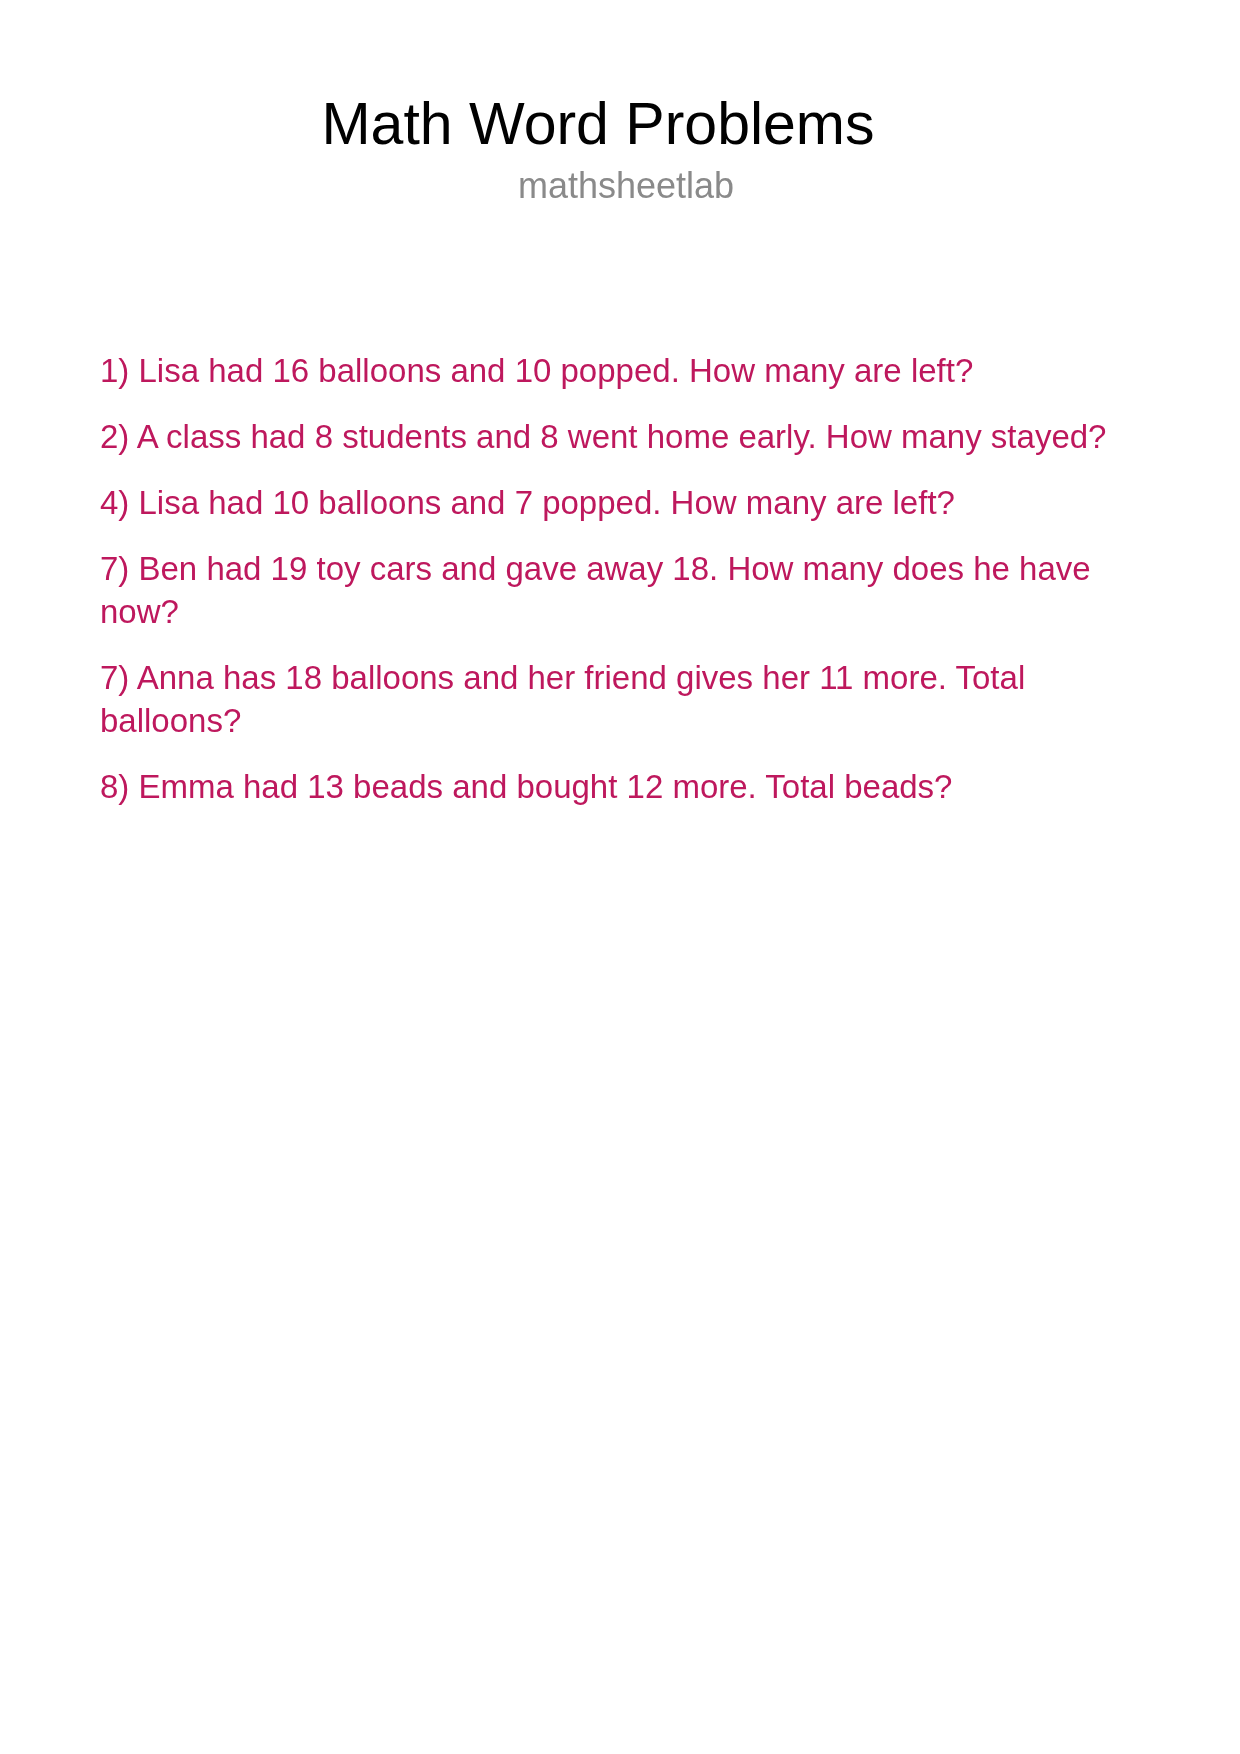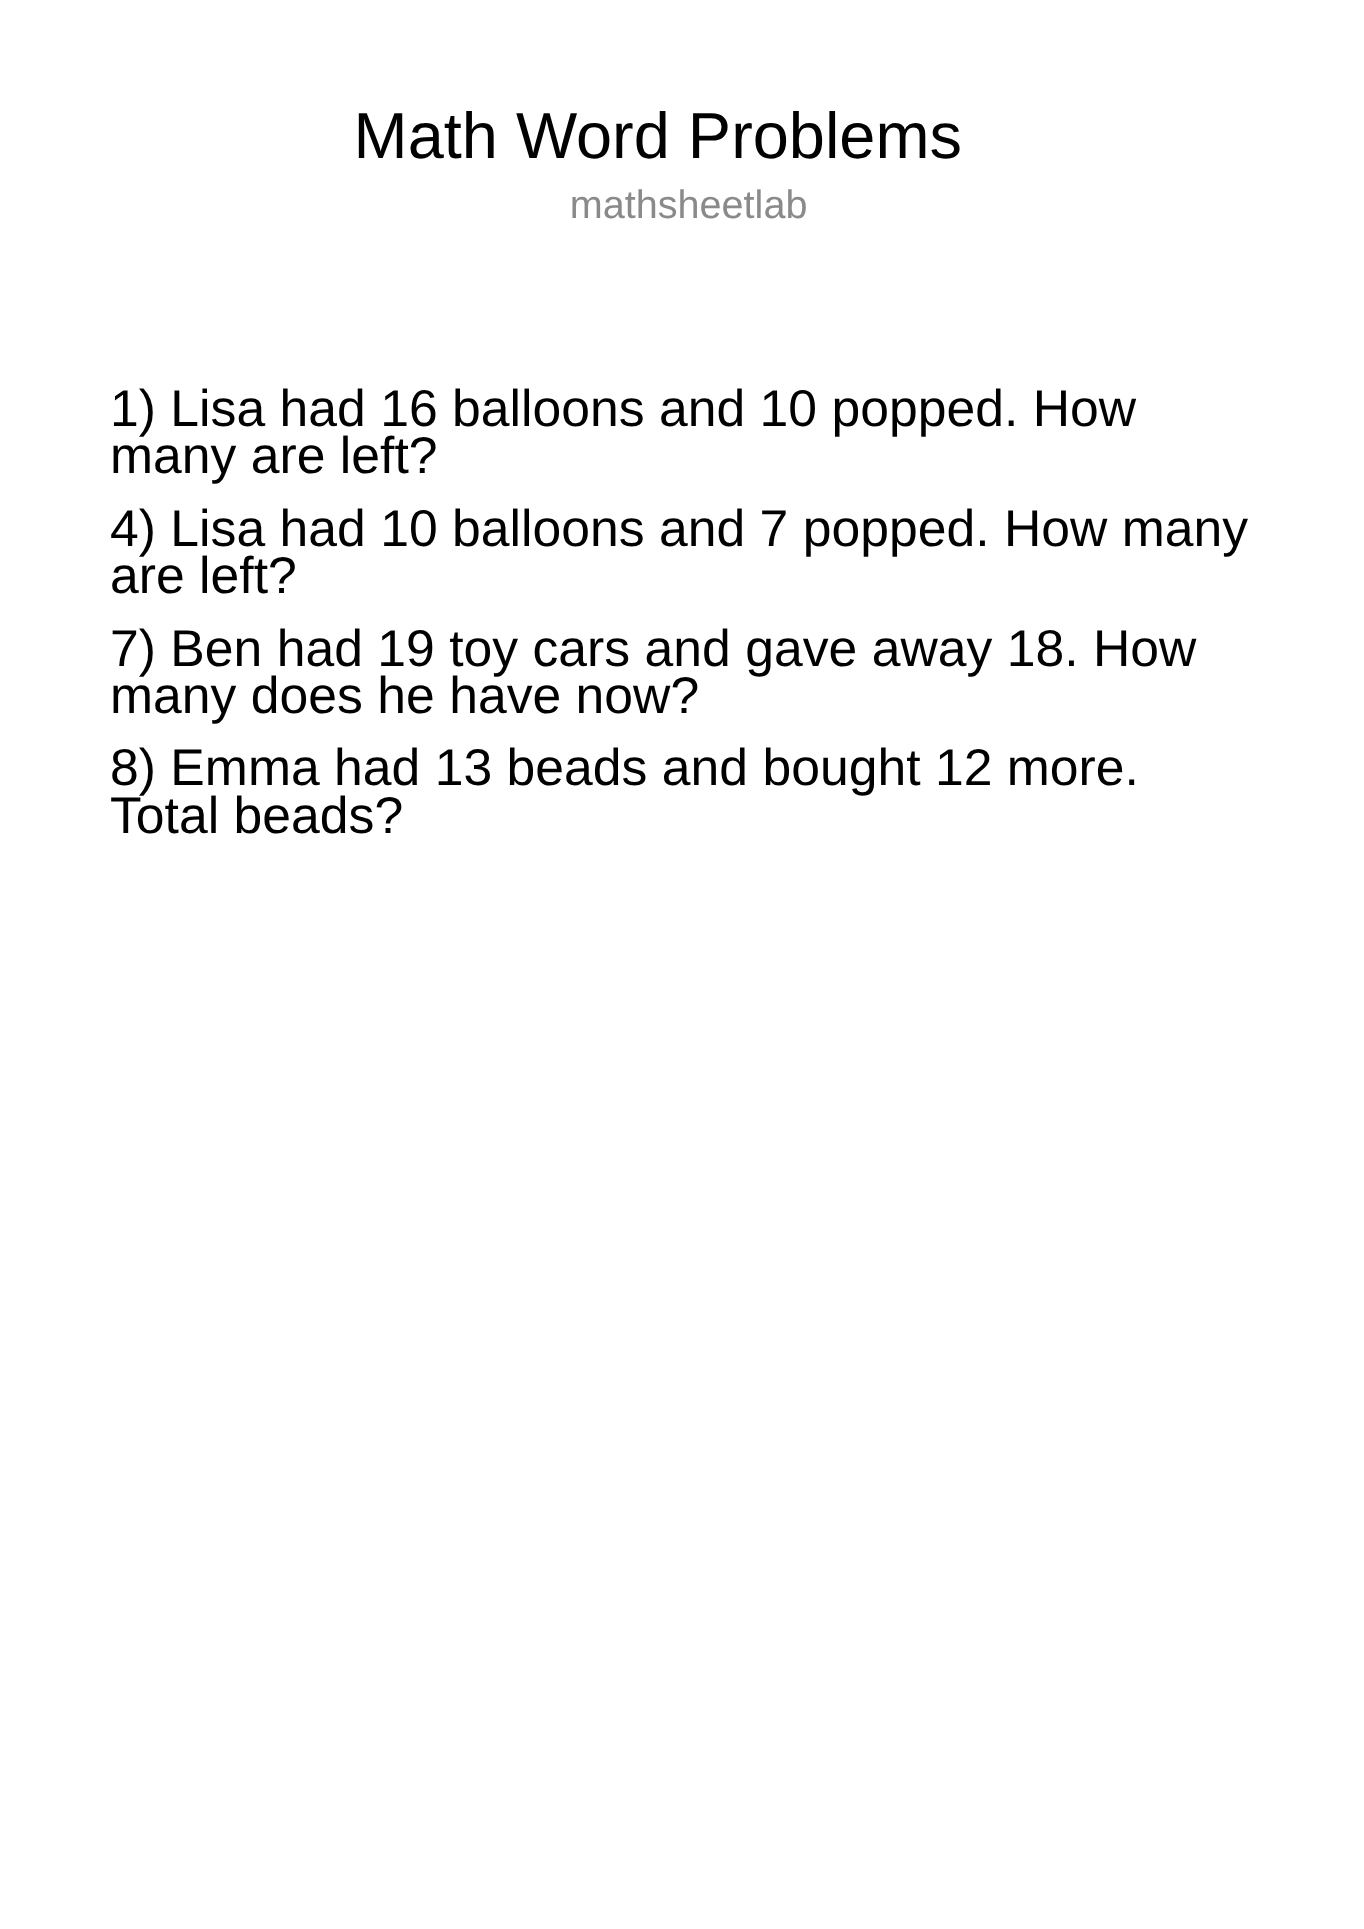--- a/index.html
+++ b/index.html
@@ -39,39 +39,41 @@
     line-height: 41px;
     text-align: center;
     color: #8a8a8a;
     position: relative;
     left: -14px;
     white-space: nowrap;
   }
   .problems {
     margin: 143px 0 0 100px;
     width: 1040px;
-    font-size: 47px;
+    font-size: 33px;
     line-height: 43px;
-    color: #000000;
+    color: #be185d;
   }
   .problem {
     margin: 0 0 23px 0;
     padding: 0;
   }
 </style>
 </head>
 <body>
 
 <div class="page">
 
   <header class="doc-header">
     <h1 class="doc-title">Math Word Problems</h1>
     <div class="doc-subtitle">mathsheetlab</div>
   </header>
 
   <main class="problems">
     <p class="problem">1) Lisa had 16 balloons and 10 popped. How many are left?</p>
+    <p class="problem">2) A class had 8 students and 8 went home early. How many stayed?</p>
     <p class="problem">4) Lisa had 10 balloons and 7 popped. How many are left?</p>
     <p class="problem">7) Ben had 19 toy cars and gave away 18. How many does he have now?</p>
+    <p class="problem">7) Anna has 18 balloons and her friend gives her 11 more. Total balloons?</p>
     <p class="problem">8) Emma had 13 beads and bought 12 more. Total beads?</p>
   </main>
 
 </div>
 
 </body></html>

